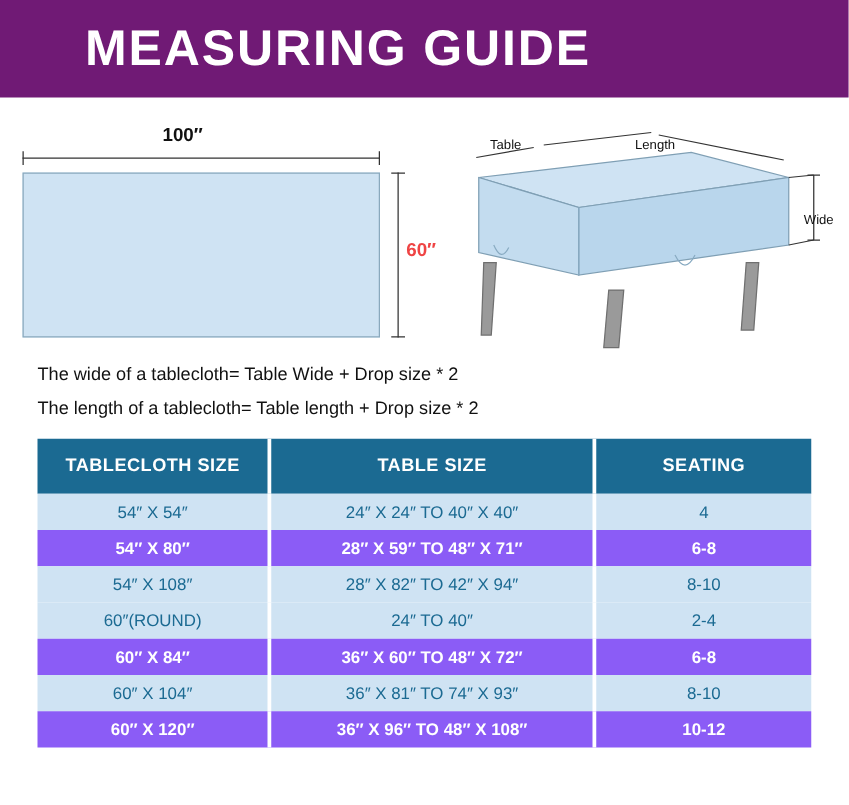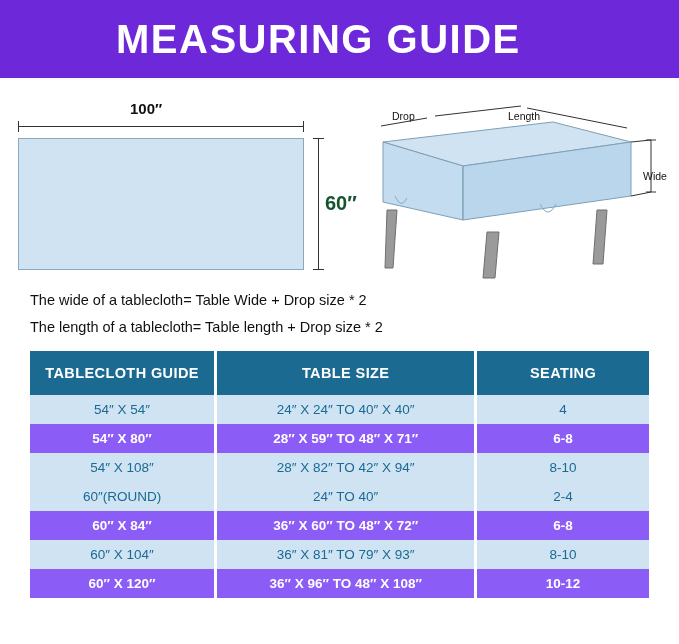--- a/index.html
+++ b/index.html
@@ -8,24 +8,24 @@
     width: 679px;
     height: 644px;
     background: #ffffff;
     font-family: "Liberation Sans", sans-serif;
     overflow: hidden;
   }
 
   
   .header {
     height: 78px;
-    background: #6d28d9;
+    background: #701a75;
     display: flex;
     align-items: center;
-    padding-left: 116px;
+    padding-left: 68px;
   }
   .header-title {
     color: #ffffff;
     font-size: 40px;
     font-weight: bold;
     letter-spacing: 1.5px;
     line-height: 1;
   }
 
   
@@ -93,23 +93,23 @@
     width: 11px;
     height: 1px;
     background: #333;
   }
   .dim-right::before { top: 0; }
   .dim-right::after { top: 131px; }
   .label-height {
     position: absolute;
     left: 307px;
     top: 92px;
-    font-size: 20px;
-    font-weight: bold;
-    color: #14532d;
+    font-size: 15px;
+    font-weight: bold;
+    color: #ef4444;
   }
 
   
   .table-wrap {
     position: absolute;
     left: 335px;
     top: 4px;
     width: 330px;
     height: 190px;
   }
@@ -204,35 +204,35 @@
         <path d="M46,34 L92,26"></path>
         <path d="M100,24 L186,14"></path>
         <path d="M192,16 L292,36"></path>
         <path d="M316,48 L316,100"></path>
         <path d="M311,48 L321,48"></path>
         <path d="M311,100 L321,100"></path>
         <path d="M296,50 L316,48"></path>
         <path d="M296,104 L316,100"></path>
       </g>
     </svg>
-    <div class="tbl-label wide">Drop</div>
+    <div class="tbl-label wide">Table</div>
     <div class="tbl-label length">Length</div>
     <div class="tbl-label drop">Wide</div>
   </div>
 </div>
 
 <div class="formulas">
   <div class="formula">The wide of a tablecloth= Table Wide + Drop size * 2</div>
   <div class="formula">The length of a tablecloth= Table length + Drop size * 2</div>
 </div>
 
 <table class="size-table">
   <thead>
     <tr>
-      <th class="col-1">TABLECLOTH GUIDE</th>
+      <th class="col-1">TABLECLOTH SIZE</th>
       <th class="col-2">TABLE SIZE</th>
       <th class="col-3">SEATING</th>
     </tr>
   </thead>
   <tbody>
     <tr class="row-light">
       <td>54″ X 54″</td>
       <td>24″ X 24″ TO 40″ X 40″</td>
       <td>4</td>
     </tr>
@@ -251,21 +251,21 @@
       <td>24″ TO 40″</td>
       <td>2-4</td>
     </tr>
     <tr class="row-dark">
       <td>60″ X 84″</td>
       <td>36″ X 60″ TO 48″ X 72″</td>
       <td>6-8</td>
     </tr>
     <tr class="row-light">
       <td>60″ X 104″</td>
-      <td>36″ X 81″ TO 79″ X 93″</td>
+      <td>36″ X 81″ TO 74″ X 93″</td>
       <td>8-10</td>
     </tr>
     <tr class="row-dark">
       <td>60″ X 120″</td>
       <td>36″ X 96″ TO 48″ X 108″</td>
       <td>10-12</td>
     </tr>
   </tbody>
 </table>
 

